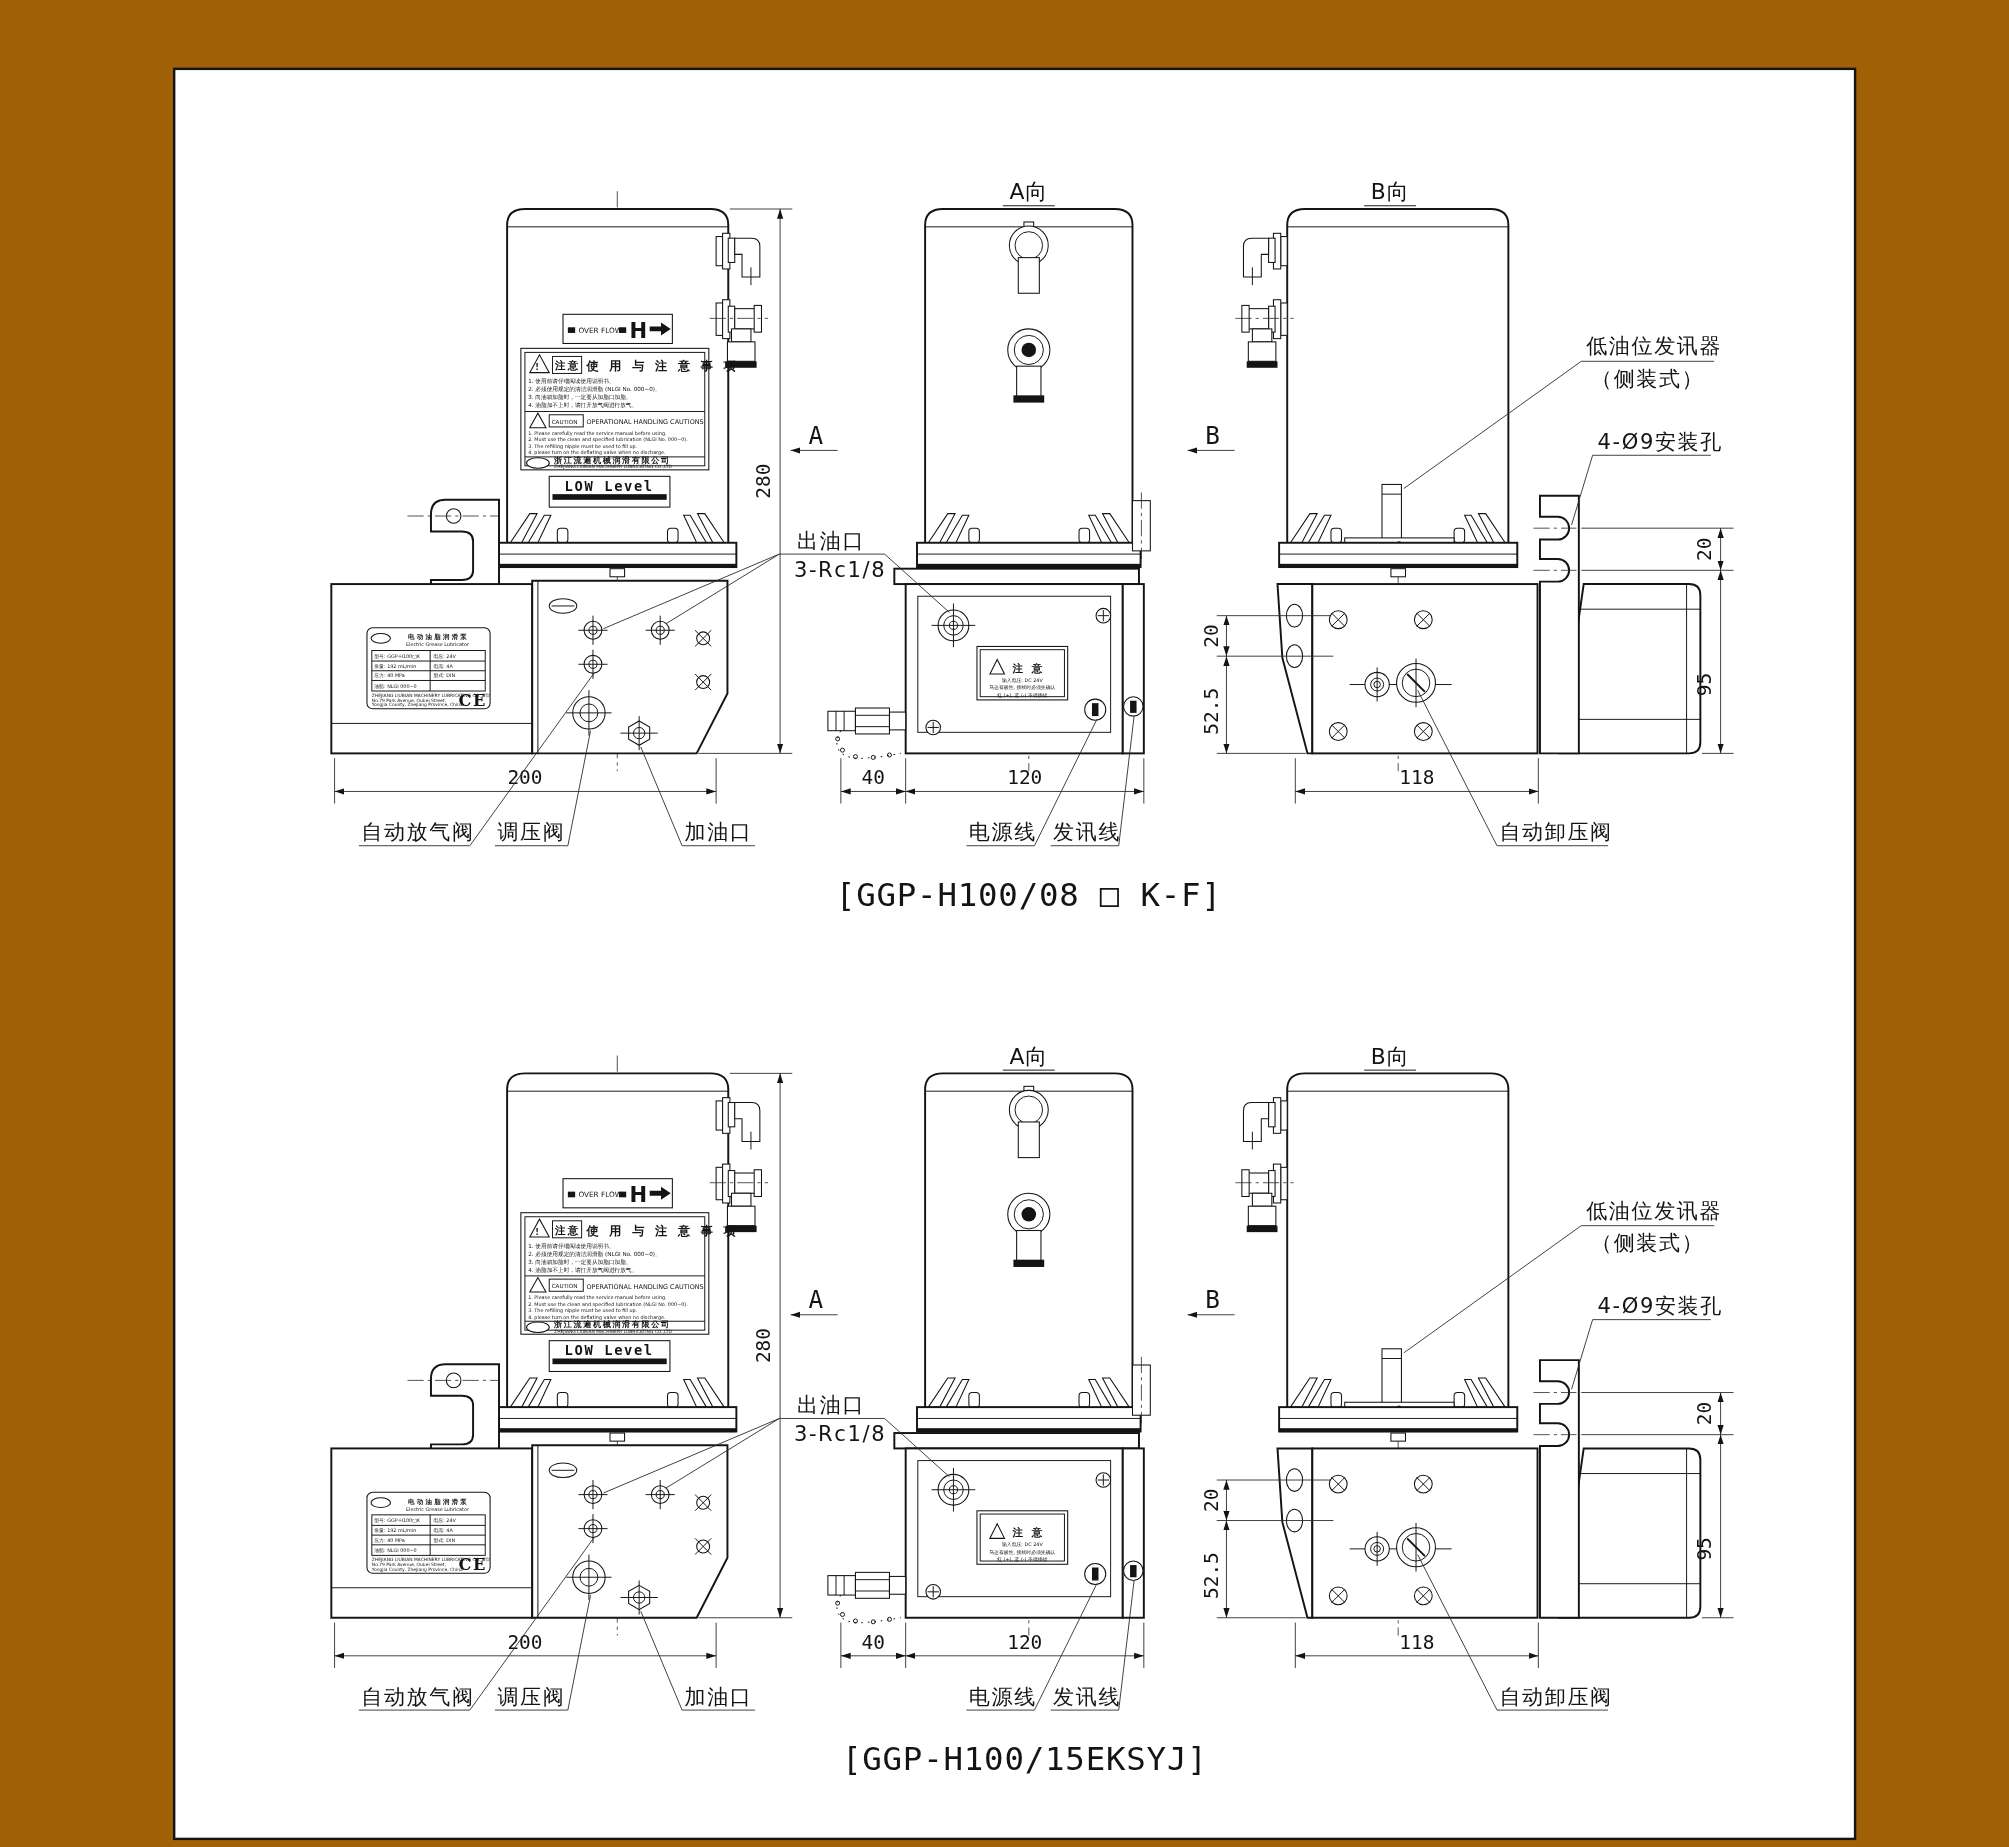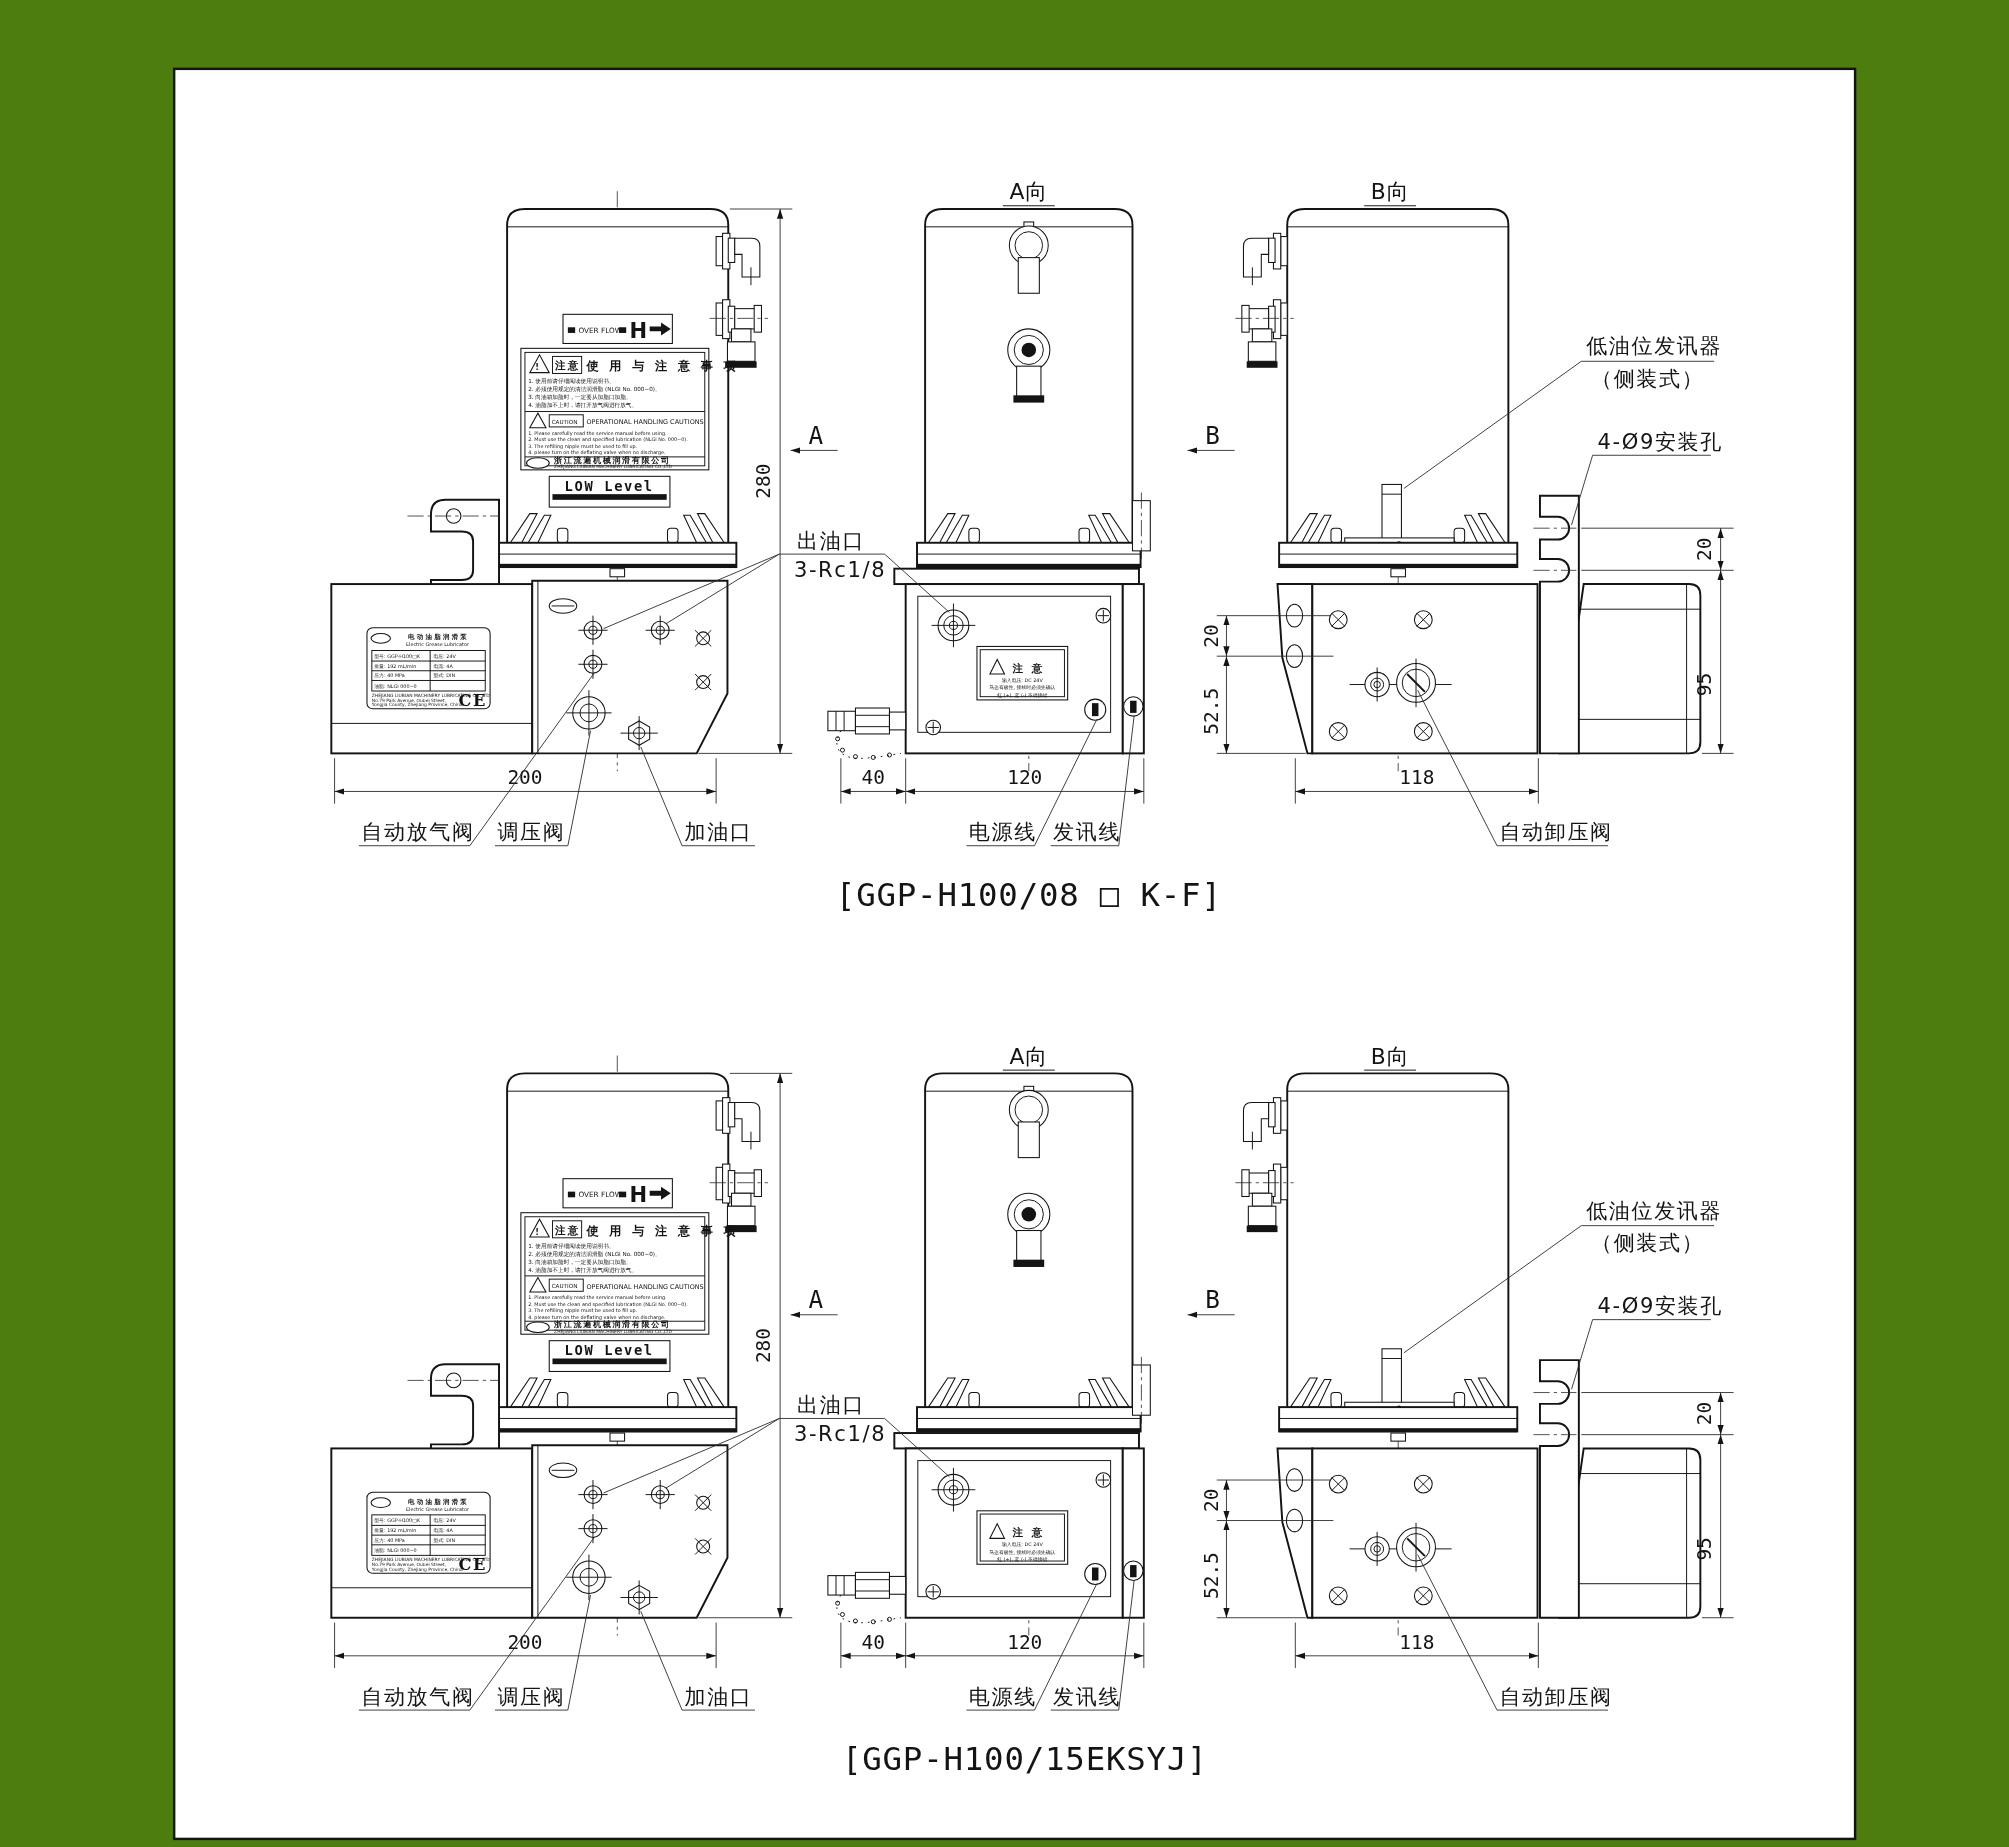--- a/index.html
+++ b/index.html
@@ -1,16 +1,16 @@
 <!DOCTYPE html>
 <html style="font-size:13px"><head>
 <meta charset="utf-8">
 <style>
   html,body{margin:0;padding:0;background:#ffffff;}
-  .canvas{width:2009px;height:1847px;position:relative;background:#4d7c0f;}
+  .canvas{width:2009px;height:1847px;position:relative;background:#a16207;}
   svg{display:block;}
   .ol   {fill:#ffffff;stroke:#141414;stroke-width:2.4;stroke-linejoin:miter;}
   .oln  {fill:none;stroke:#141414;stroke-width:2.4;}
   .thin {fill:none;stroke:#141414;stroke-width:1.2;}
   .thinf{fill:#ffffff;stroke:#141414;stroke-width:1.3;}
   .blk  {fill:#141414;stroke:none;}
   .dim  {fill:none;stroke:#2b2b2b;stroke-width:1.1;}
   .cl   {fill:none;stroke:#2b2b2b;stroke-width:1;stroke-dasharray:20 5 4 5;}
   .chain{fill:none;stroke:#141414;stroke-width:1.2;stroke-dasharray:2 6;}
   text{fill:#141414;font-family:"DejaVu Sans",sans-serif;}

